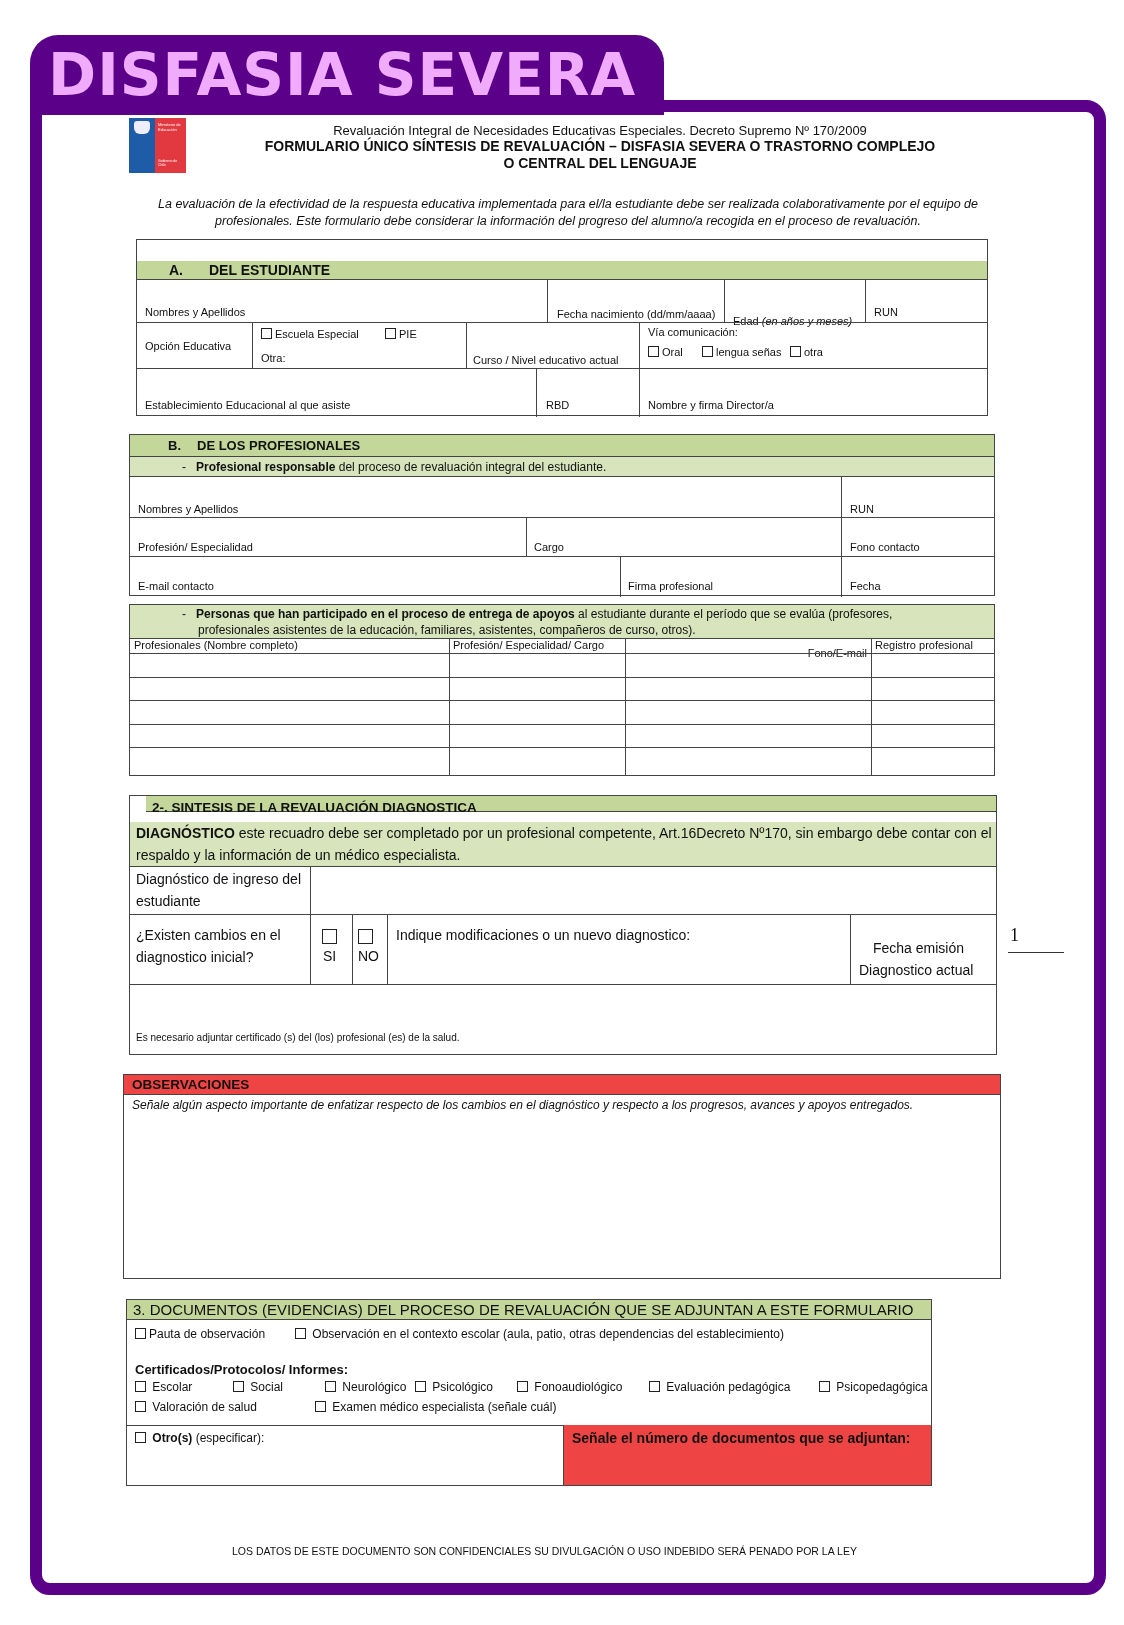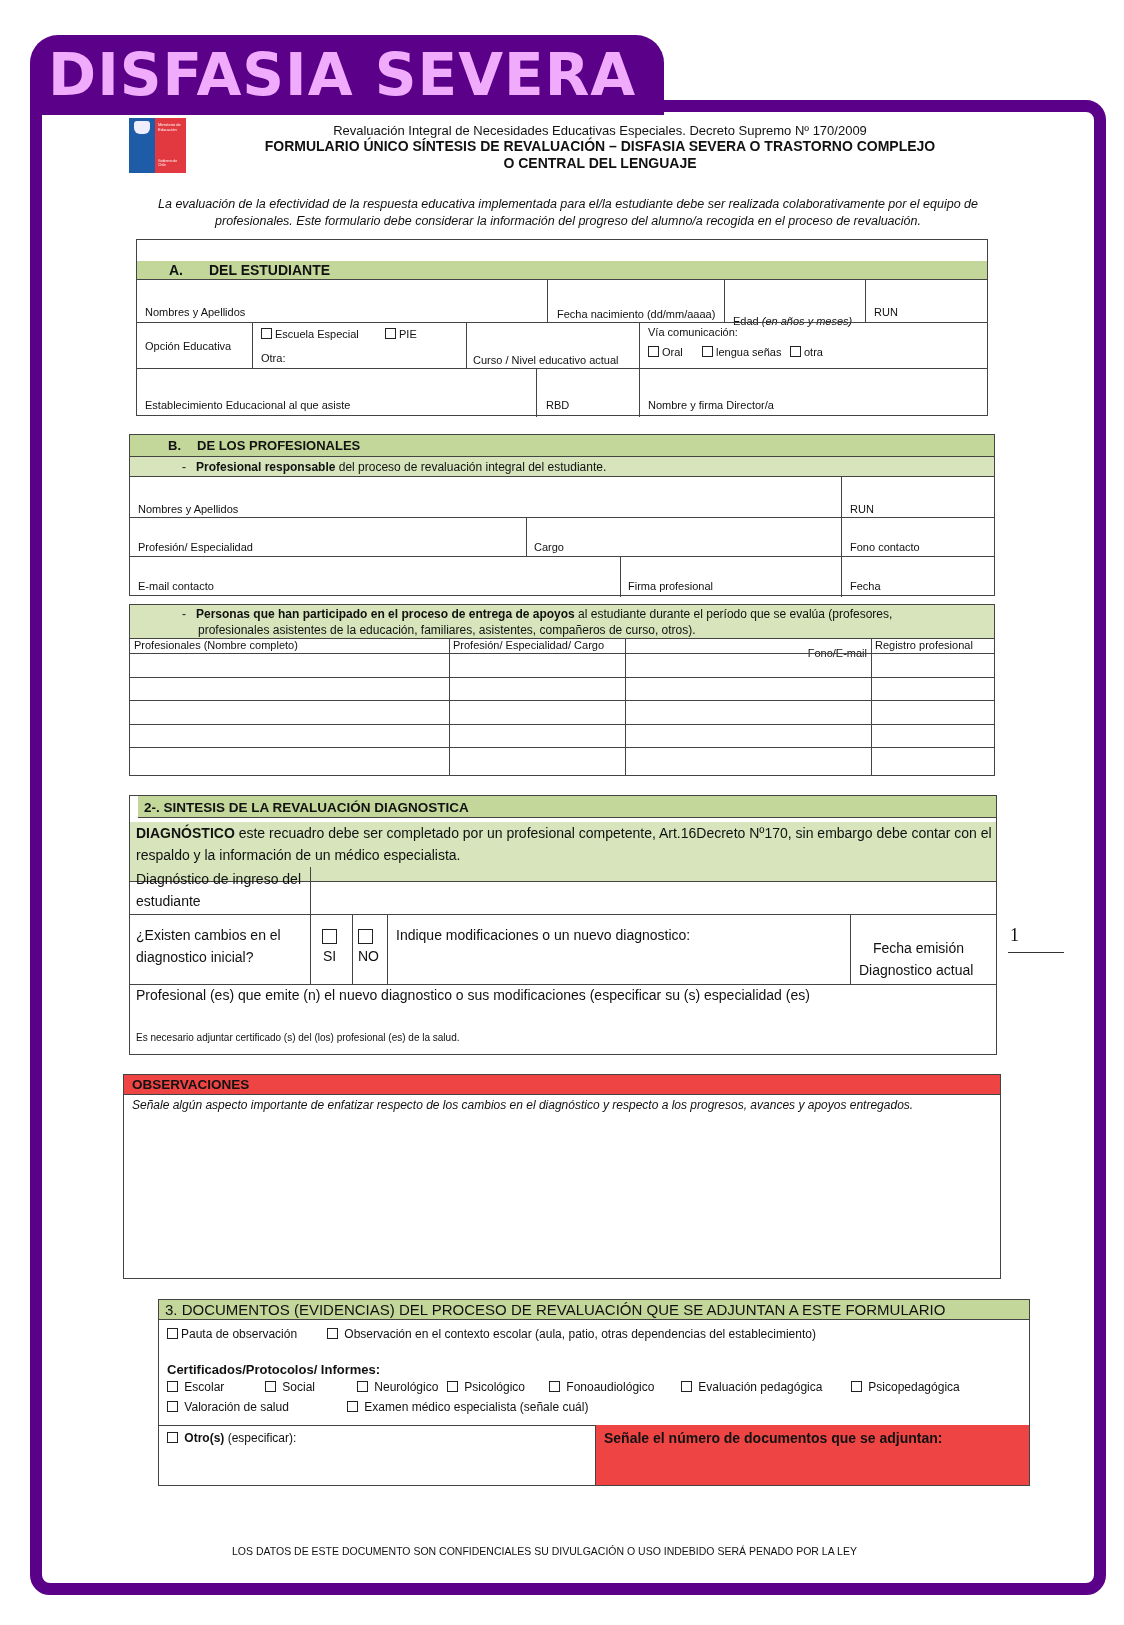--- a/index.html
+++ b/index.html
@@ -180,24 +180,24 @@
         <div style="position:absolute;left:0px;width:319px;top:0;height:23.5px;font-size:11px;"></div>
         <div style="position:absolute;left:319px;width:176px;top:0;height:23.5px;font-size:11px;"></div>
         <div style="position:absolute;left:495px;width:246px;top:0;height:23.5px;font-size:11px;"></div>
         <div style="position:absolute;left:741px;width:122px;top:0;height:23.5px;font-size:11px;"></div>
       </div>
       <div class="hline" style="left:0;right:0;top:142px;"></div>
     </div>
 </div>
 
 <div class="box" style="left:129px;top:795px;width:868px;height:260px;">
-  <div class="lgreen" style="position:absolute;left:8px;top:0;right:0;height:22px;border-bottom:1px solid #444;padding-left:9px;">
+  <div class="lgreen" style="position:absolute;left:16px;top:0;right:0;height:16px;border-bottom:1px solid #444;padding-left:9px;">
     <span class="lbl14 b" style="left:6px;top:4px;font-size:13.5px;">2-. SINTESIS DE LA REVALUACIÓN DIAGNOSTICA</span>
   </div>
-  <div class="pgreen" style="position:absolute;left:0;top:26px;right:0;height:60px;border-bottom:1px solid #444;">
+  <div class="pgreen" style="position:absolute;left:0;top:26px;right:0;height:45px;border-bottom:1px solid #444;">
     <span class="lbl14" style="left:6px;top:3px;"><b>DIAGNÓSTICO</b><span>  este recuadro debe ser completado por un profesional competente, Art.16Decreto Nº170, sin embargo debe contar con  el</span></span>
     <span class="lbl14" style="left:6px;top:25px;">respaldo y la información de  un médico especialista.</span>
   </div>
   <div class="vline" style="left:180px;top:71px;height:117px;"></div>
   <div class="lbl14" style="left:6px;top:75px;">Diagnóstico de ingreso del</div>
   <div class="lbl14" style="left:6px;top:97px;">estudiante</div>
   <div style="position:absolute;left:181px;top:72px;right:0;height:46px;"></div>
   <div class="hline" style="left:0;right:0;top:118px;"></div>
   <div class="vline" style="left:222px;top:118px;height:70px;"></div>
   <div class="vline" style="left:257px;top:118px;height:70px;"></div>
@@ -205,33 +205,32 @@
   <div class="lbl14" style="left:6px;top:131px;">¿Existen cambios en el</div>
   <div class="lbl14" style="left:6px;top:153px;">diagnostico inicial?</div>
   <span class="cb-big" style="position:absolute;left:192px;top:133px;"></span>
   <span class="lbl14" style="left:193px;top:152px;">SI</span>
   <span class="cb-big" style="position:absolute;left:228px;top:133px;"></span>
   <span class="lbl14" style="left:228px;top:152px;">NO</span>
   <div class="lbl14" style="left:266px;top:131px;">Indique modificaciones o un nuevo diagnostico:</div>
   <div class="lbl14" style="left:743px;top:144px;">Fecha emisión</div>
   <div class="lbl14" style="left:729px;top:166px;">Diagnostico actual</div>
   <div class="hline" style="left:0;right:0;top:188px;"></div>
-  <div class="lbl14" style="left:6px;top:191px;">Profesional (es) que emite (n) el nuevo diagnostico o sus modificaciones (especificar su (s)  especialidad (es)</div>
   <div class="lbl" style="left:6px;top:236px;font-size:10px;">Es necesario adjuntar certificado (s) del (los) profesional (es) de la salud.</div>
 </div>
 
 <div class="box" style="left:123px;top:1074px;width:878px;height:205px;">
   <div class="vpgreen" style="position:absolute;left:0;top:0;right:0;height:20px;border-bottom:1px solid #444;">
     <span class="lbl14 b" style="left:8px;top:2px;font-size:13.5px;">OBSERVACIONES</span>
   </div>
   <div class="lbl12" style="left:8px;top:23px;font-style:italic;">Señale algún aspecto importante de enfatizar respecto de los cambios en el diagnóstico y respecto a los progresos, avances y apoyos entregados.</div>
   <div style="position:absolute;left:0;top:40px;right:0;bottom:0;"></div>
 </div>
 
-<div class="box" style="left:126px;top:1299px;width:872px;height:187px;margin-left:32px;">
+<div class="box" style="left:126px;top:1299px;width:806px;height:187px;">
   <div class="lgreen" style="position:absolute;left:0;top:0;right:0;height:20px;border-bottom:1px solid #444;">
     <span class="lbl14 b" style="left:6px;top:1px;font-size:15px;font-weight:normal;">3. DOCUMENTOS (EVIDENCIAS) DEL PROCESO DE REVALUACIÓN QUE SE ADJUNTAN A ESTE FORMULARIO</span>
   </div>
   <div class="lbl12" style="left:8px;top:27px;"><span class="cb"></span><span>Pauta de observación</span></div>
   <div class="lbl12" style="left:168px;top:27px;"><span class="cb"></span>&nbsp;<span>Observación en el contexto escolar (aula, patio, otras dependencias del establecimiento)</span></div>
   <div class="lbl12 b" style="left:8px;top:62px;font-size:13px;">Certificados/Protocolos/ Informes:</div>
   <div id="cert-row" class="row-abs" style="left:8px;top:80px;">
       <div class="lbl12" style="left: 0px; top: 0px;"><span class="cb"></span><span>&nbsp;Escolar</span></div>
       <div class="lbl12" style="left: 98px; top: 0px;"><span class="cb"></span><span>&nbsp;Social</span></div>
       <div class="lbl12" style="left: 190px; top: 0px;"><span class="cb"></span><span>&nbsp;Neurológico</span></div>

